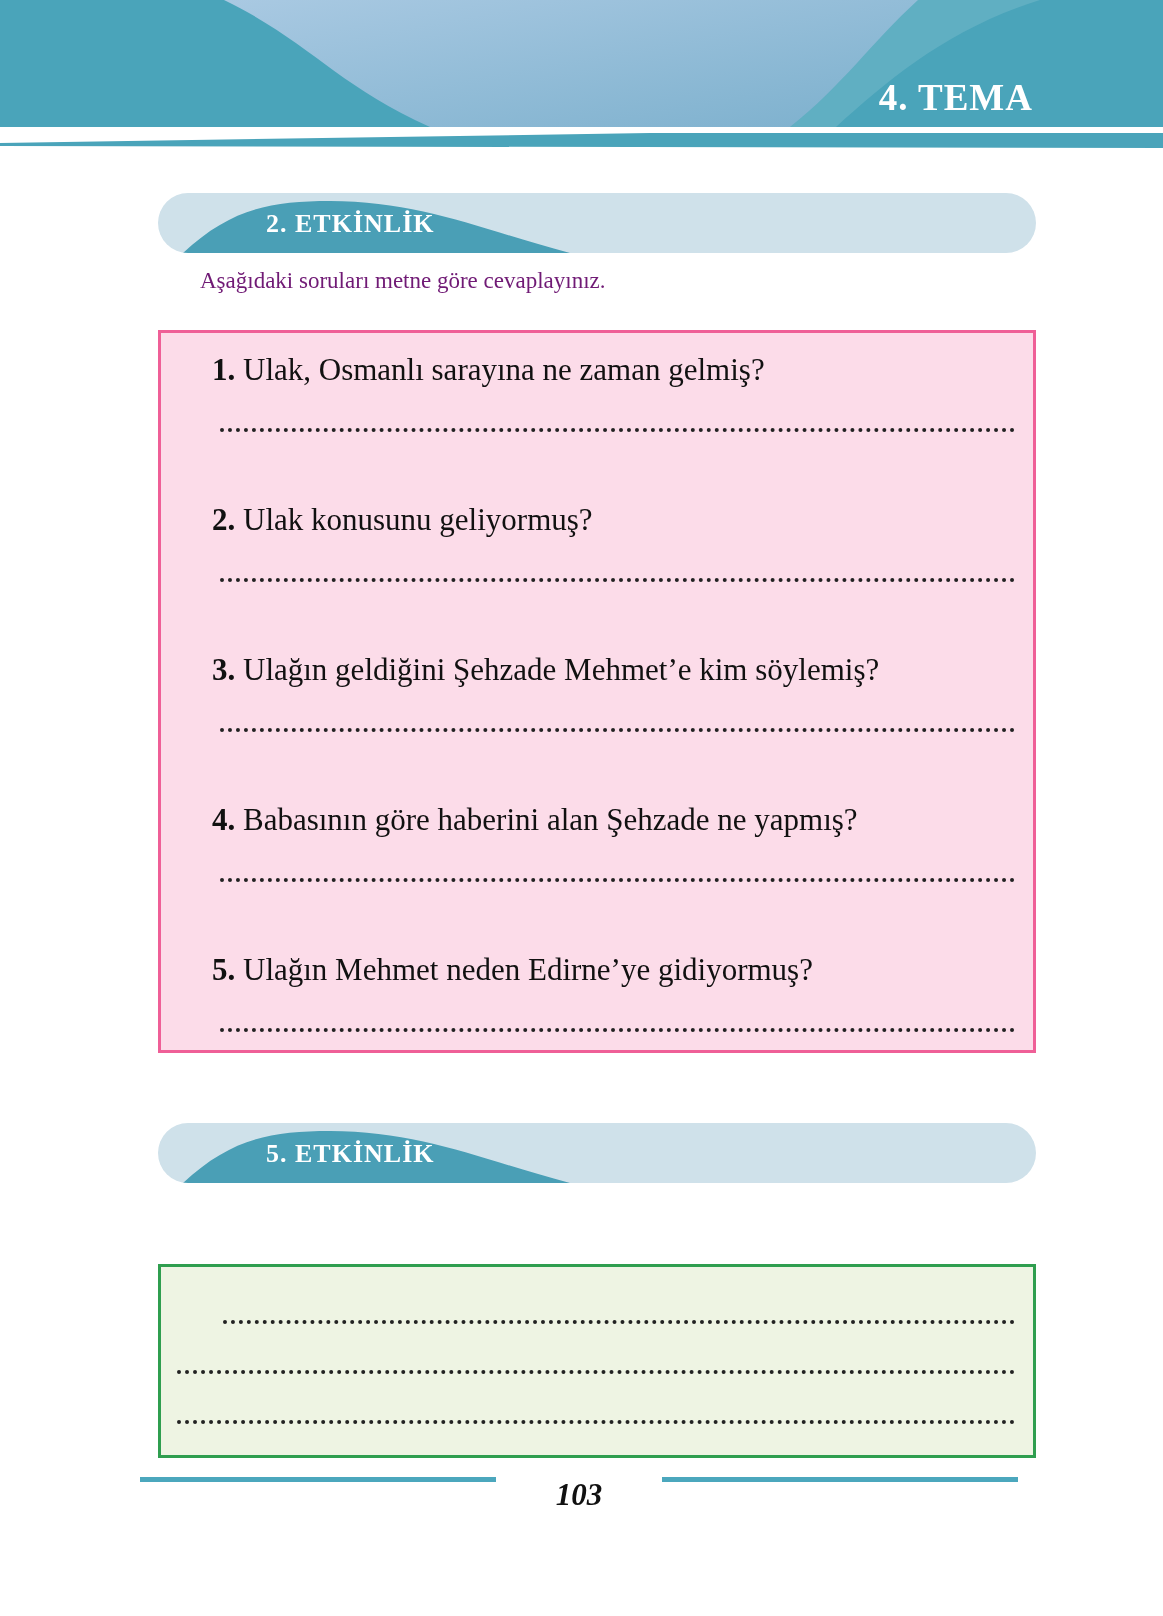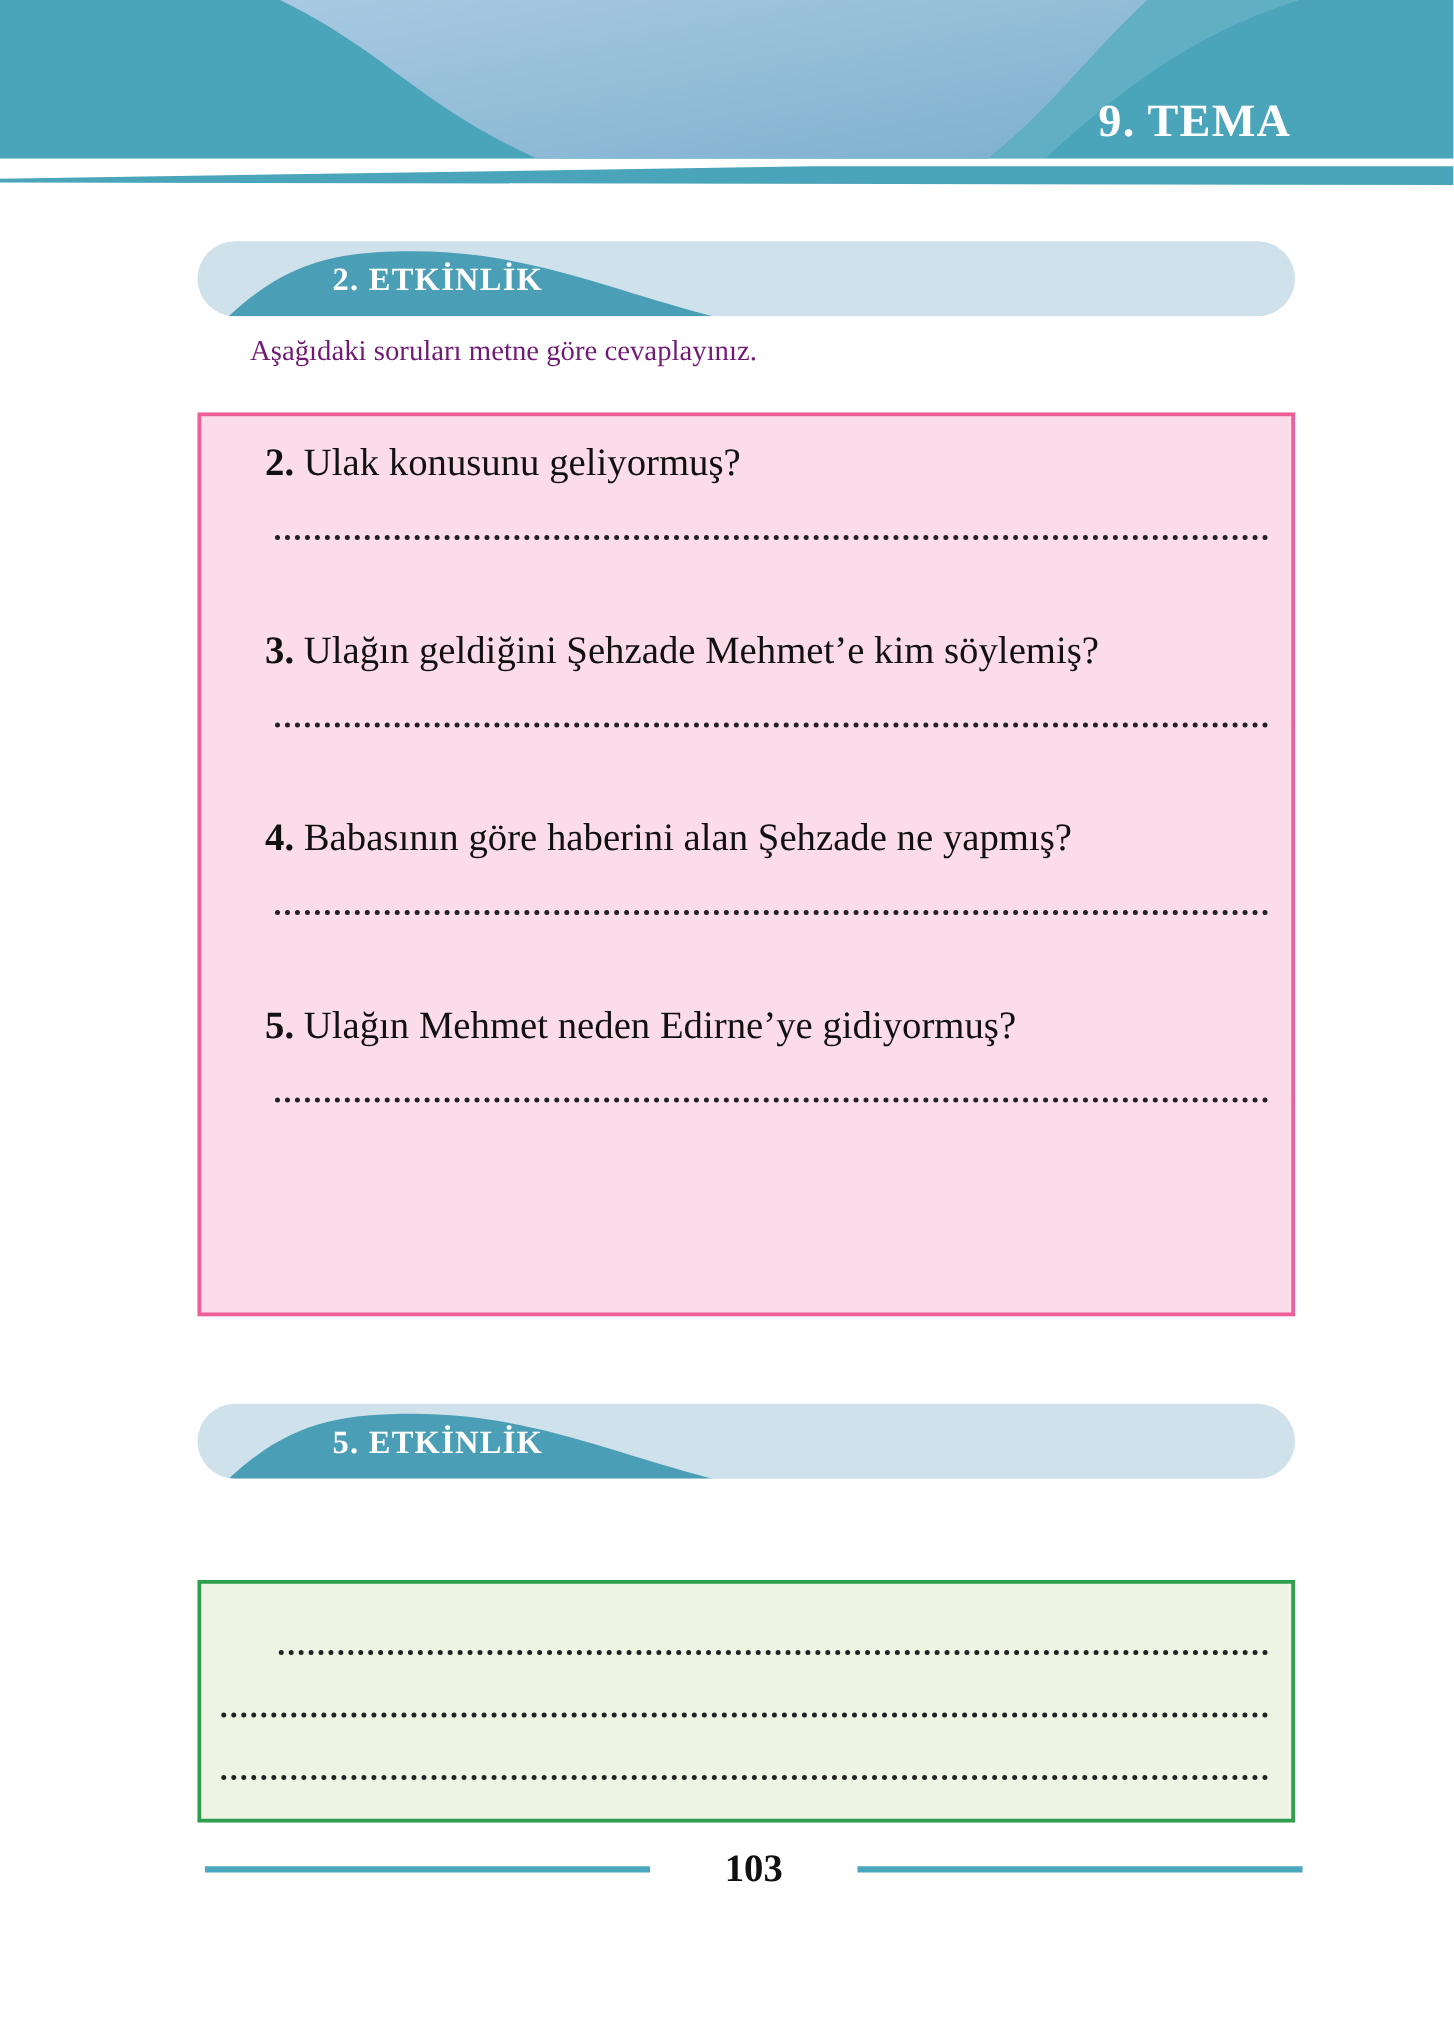--- a/index.html
+++ b/index.html
@@ -54,22 +54,22 @@
   }
   .topic-line {
     position:absolute; left:16px; right:18px; height:0;
     border-bottom:4px dotted #222222;
   }
   .topic-line-0 { top:53px; left:62px; }
   .topic-line-1 { top:103px; }
   .topic-line-2 { top:153px; }
   
   .footer {
-    position:absolute; left:164px; top:1477px; width:878px; height:36px;
-    display:flex; align-items:center;
+    position:absolute; left:140px; top:1477px; width:878px; height:36px;
+    display:flex; font-style:italic;
   }
   .footer-rule { flex:1; height:5px; background:#4ba7bd; }
   .page-number {
     margin:0 60px; font-size:31px; font-weight:bold; color:#111;
   }
 </style>
 </head>
 <body>
 
 <div class="page">
@@ -78,37 +78,44 @@
     <defs>
       <linearGradient id="wavegrad" x1="0" y1="0" x2="1" y2="1">
         <stop offset="0" stop-color="#a9c9e2"></stop>
         <stop offset="1" stop-color="#7cb0cd"></stop>
       </linearGradient>
     </defs>
     <rect width="1163" height="127" fill="#4aa4ba"></rect>
     <path d="M224,0 C310,42 335,84 430,127 L790,127 C842,86 872,42 918,0 Z" fill="url(#wavegrad)"></path>
     <path d="M918,0 C872,42 842,86 790,127 L836,127 C890,78 950,28 1040,0 Z" fill="#ffffff" opacity="0.12"></path>
   </svg>
-  <div class="tema-title">9. TEMA</div>
+  <div class="tema-title">4. TEMA</div>
 
   <svg class="stripe-svg" width="1163" height="22" viewBox="0 0 1163 22">
     <path d="M0,13 L650,3 L1163,3 L1163,18 L0,16 Z" fill="#4aa4ba"></path>
   </svg>
 
   <div class="banner banner-1">
     <svg width="878" height="60" viewBox="0 0 878 60" preserveAspectRatio="none">
       <path d="M25,60 C72,16 112,8 172,8 C262,8 325,37 412,60 Z" fill="#4a9fb6"></path>
     </svg>
     <span class="banner-label">2. ETKİNLİK</span>
   </div>
 
   <div class="instruction instruction-1">Aşağıdaki soruları metne göre cevaplayınız.</div>
 
   <div class="question-box">
 
+    <div class="q-block">
+      <div class="q-text">
+        <span class="q-num">1.</span>
+        <span>Ulak, Osmanlı sarayına ne zaman gelmiş?</span>
+      </div>
+      <div class="answer-dots"></div>
+    </div>
 
     <div class="q-block">
       <div class="q-text">
         <span class="q-num">2.</span>
         <span>Ulak konusunu geliyormuş?</span>
       </div>
       <div class="answer-dots"></div>
     </div>
 
     <div class="q-block">

